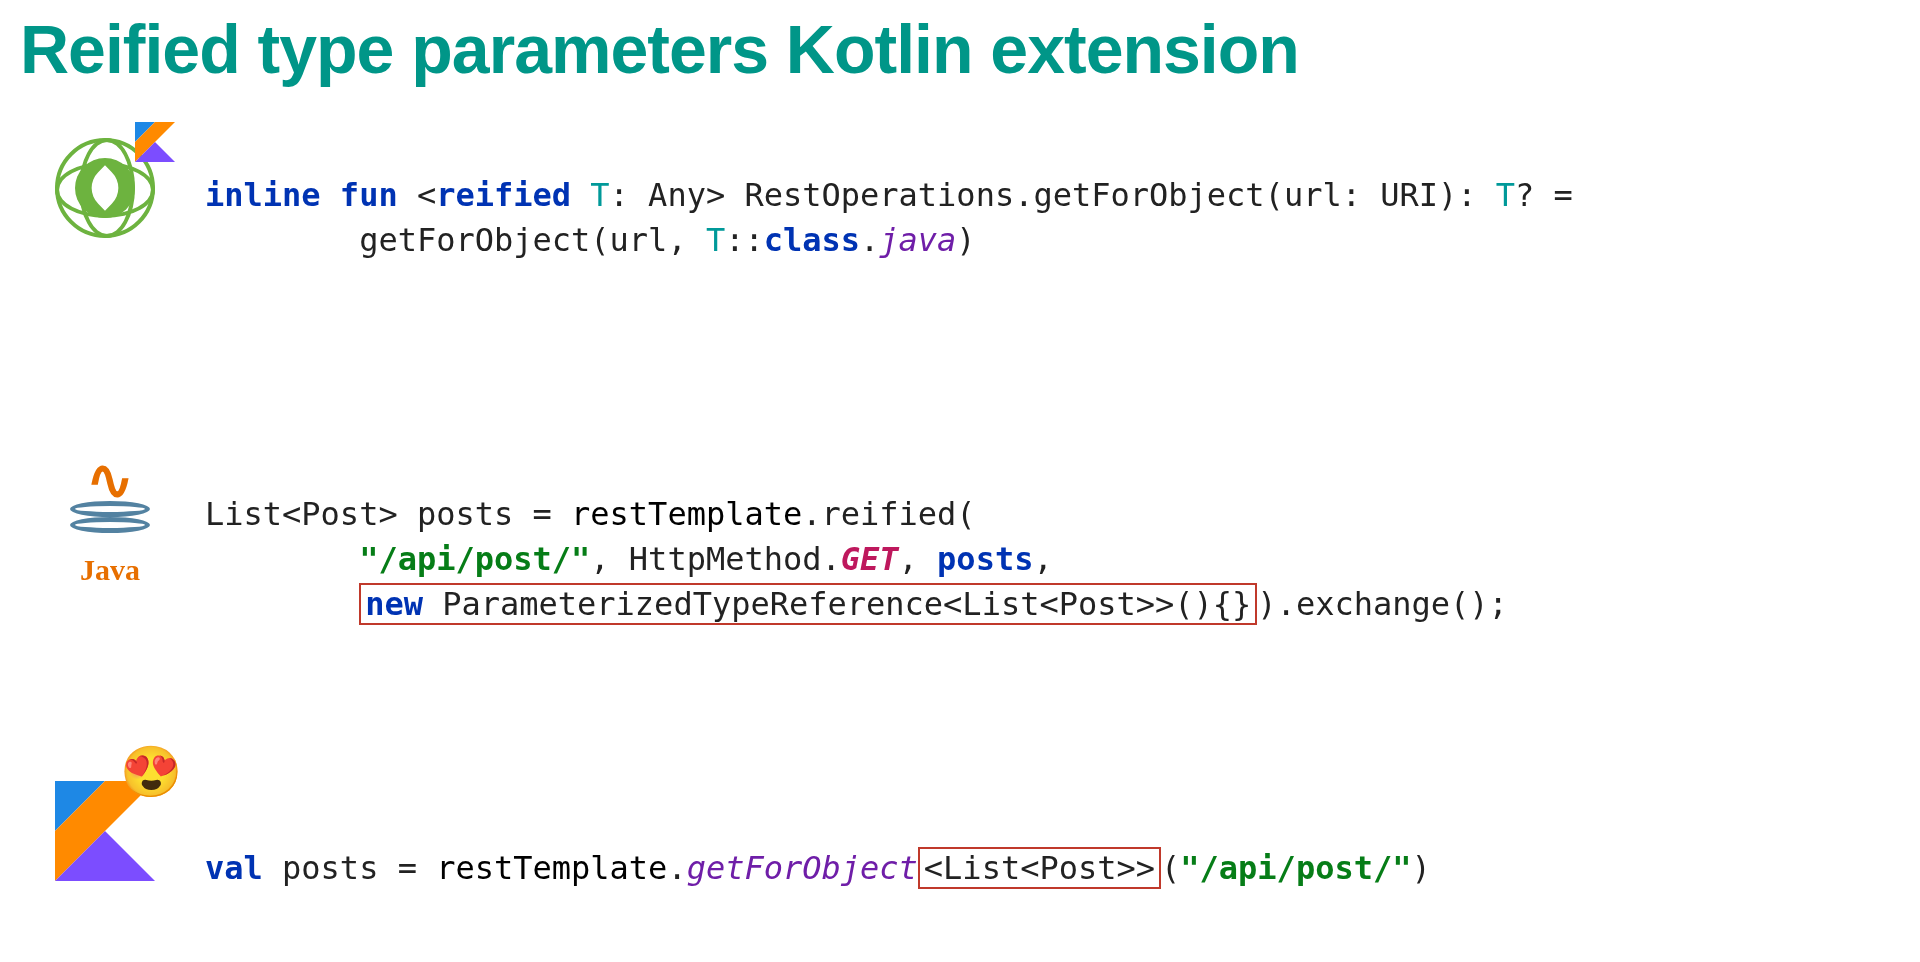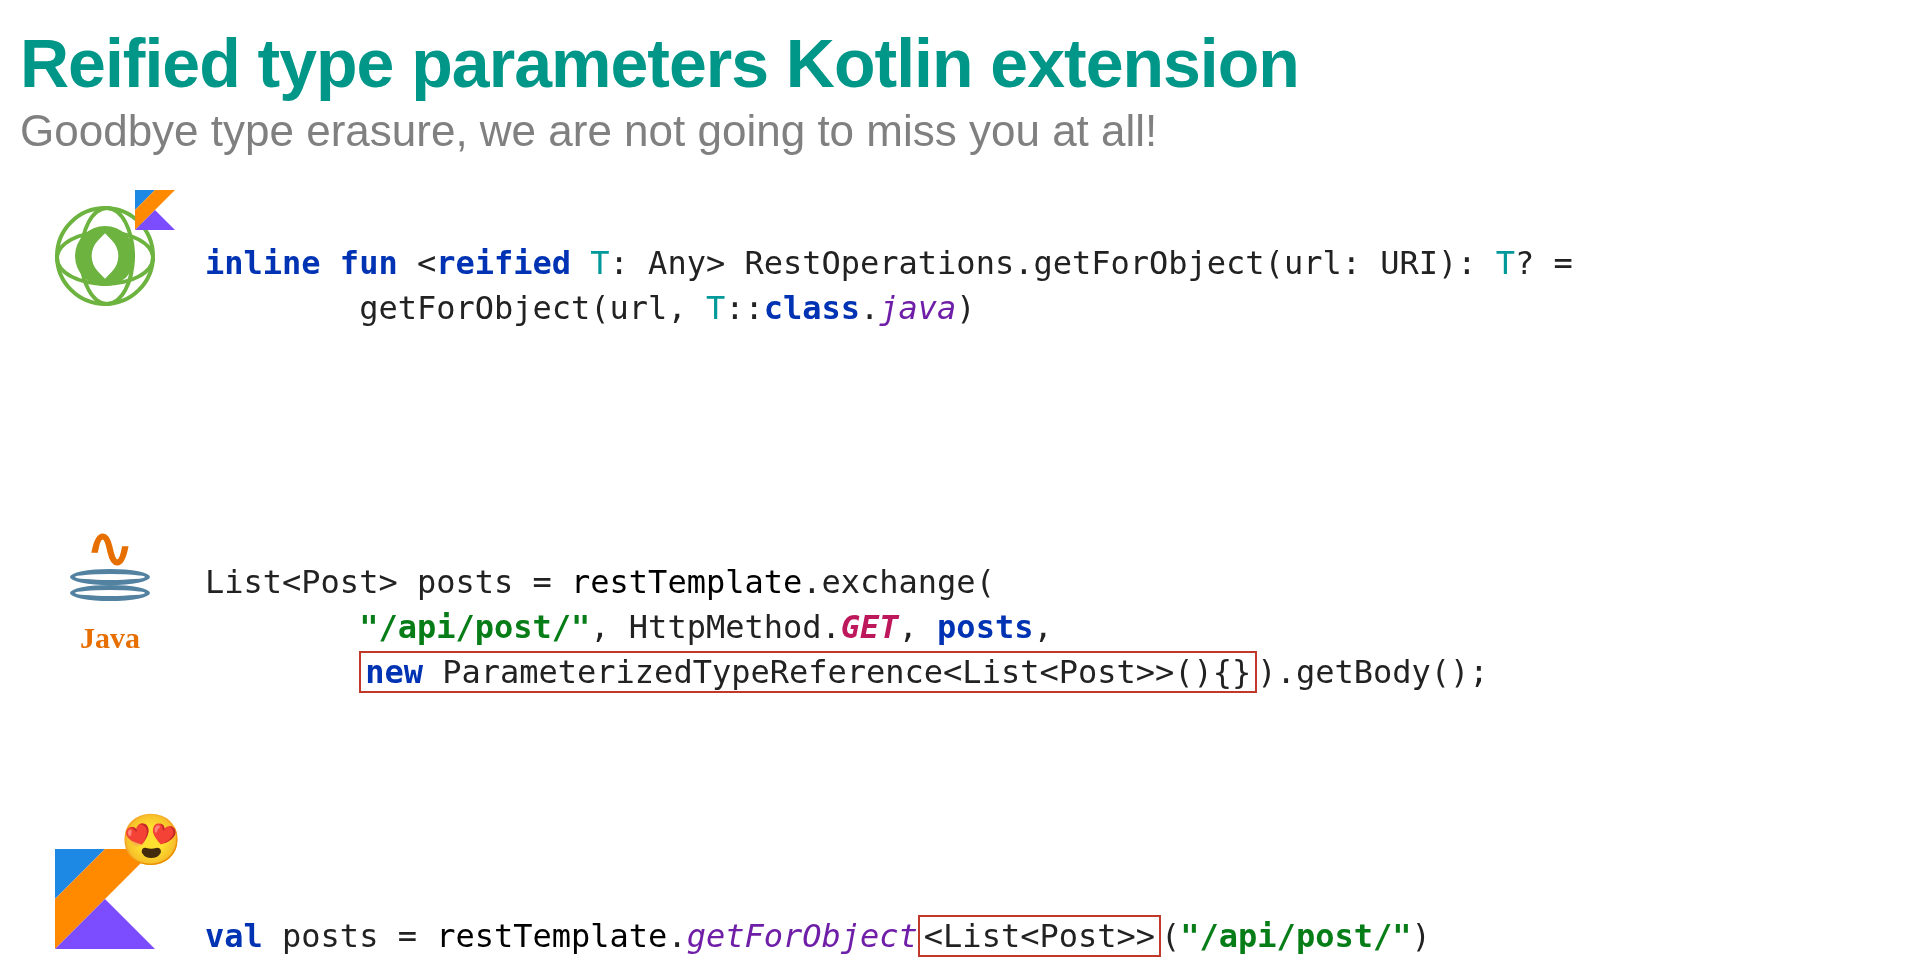--- a/index.html
+++ b/index.html
@@ -8,21 +8,21 @@
     width: 1920px;
     height: 962px;
     background: #ffffff;
     font-family: "Helvetica Neue", Helvetica, Arial, sans-serif;
     overflow: hidden;
   }
   .slide {
     position: relative;
     width: 1560px;
     height: 962px;
-    padding: 24px 20px;
+    padding: 10px 20px;
     box-sizing: border-box;
   }
   .title {
     font-size: 68px;
     font-weight: 700;
     color: #009688;
     margin: 0 0 4px 0;
     letter-spacing: -1px;
   }
   .subtitle {
@@ -119,21 +119,20 @@
   .heart-eyes {
     position:absolute; right:-18px; top:-38px; font-size:50px;
   }
 </style>
 </head>
 <body>
 
 <div class="slide">
 
   <h1 class="title">Reified type parameters Kotlin extension</h1>
-  <div class="subtitle">Goodbye type erasure, we are not going to miss you at all!</div>
 
   <div class="block" style="margin-top:40px; margin-bottom:140px;">
     <div class="icon-col">
       <div class="spring-icon">
         <div class="spring-globe"></div>
         <div class="spring-leaf"></div>
         <svg class="kotlin-mini" viewBox="0 0 100 100">
           <polygon points="0,0 50,0 0,50" fill="#1e88e5"></polygon>
           <polygon points="50,0 100,0 50,50 0,100 0,50" fill="#ff8a00"></polygon>
           <polygon points="50,50 100,100 0,100" fill="#7c4dff"></polygon>
@@ -151,23 +150,23 @@
       <div class="java-icon">
         <div class="java-steam">∿</div>
         <div class="java-cup">
             <div class="rim1"></div>
             <div class="rim2"></div>
           </div>
         <div class="java-label">Java</div>
       </div>
     </div>
     <div class="code">
-<span class="plain">List&lt;Post&gt; posts = </span><span class="field">restTemplate</span><span class="plain">.exchange(</span>
+<span class="plain">List&lt;Post&gt; posts = </span><span class="field">restTemplate</span><span class="plain">.reified(</span>
 <span>        </span><span class="str">"/api/post/"</span><span class="plain">, HttpMethod.</span><span class="enum">GET</span><span class="plain">, </span><span class="kw">posts</span><span class="plain">,</span>
-<span>        </span><span class="hl-box"><span class="kw">new</span><span> </span><span class="plain">ParameterizedTypeReference&lt;List&lt;Post&gt;&gt;(){}</span></span><span class="plain">).getBody();</span>
+<span>        </span><span class="hl-box"><span class="kw">new</span><span> </span><span class="plain">ParameterizedTypeReference&lt;List&lt;Post&gt;&gt;(){}</span></span><span class="plain">).exchange();</span>
     </div>
   </div>
 
   <div class="block" style="margin-top:60px;">
     <div class="icon-col">
       <div class="kotlin-big">
         <svg viewBox="0 0 100 100" width="100" height="100">
           <polygon points="0,0 50,0 0,50" fill="#1e88e5"></polygon>
           <polygon points="50,0 100,0 50,50 0,100 0,50" fill="#ff8a00"></polygon>
           <polygon points="50,50 100,100 0,100" fill="#7c4dff"></polygon>

